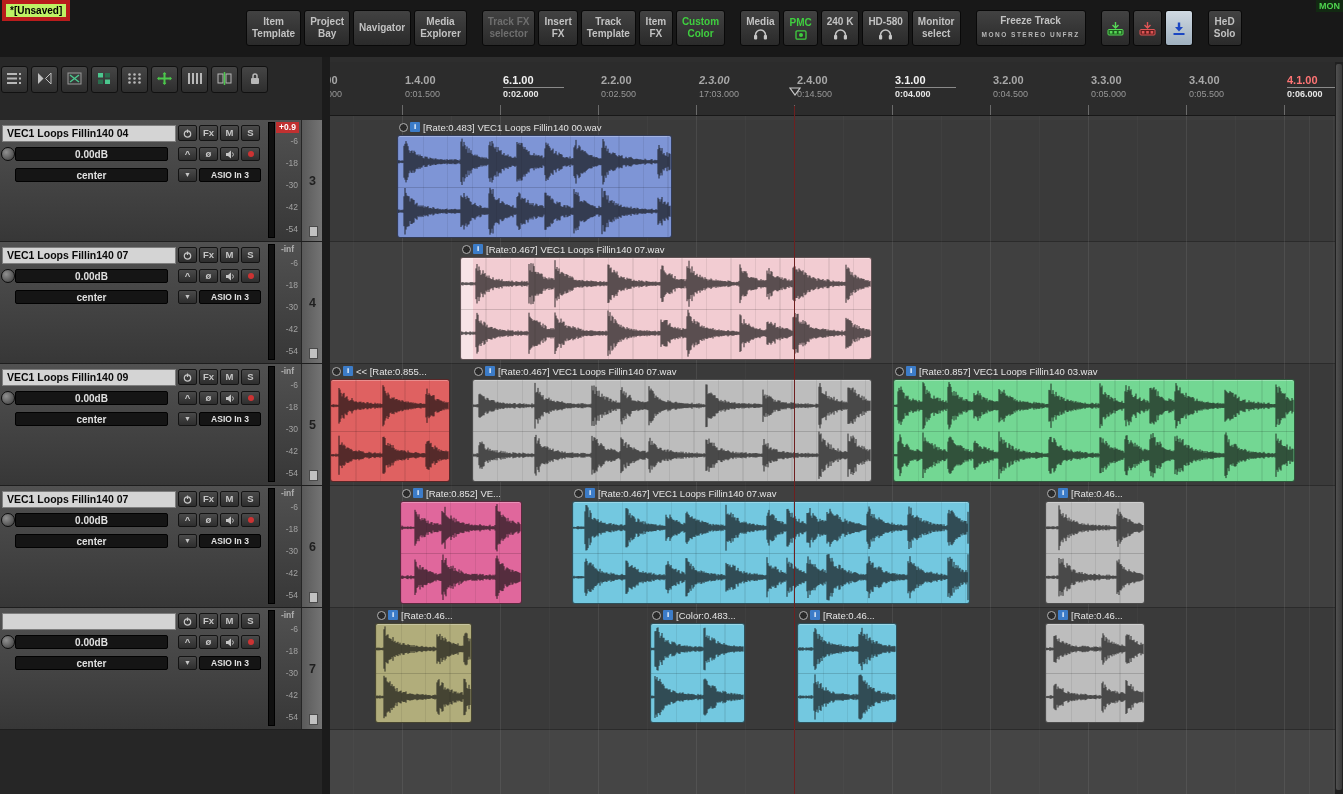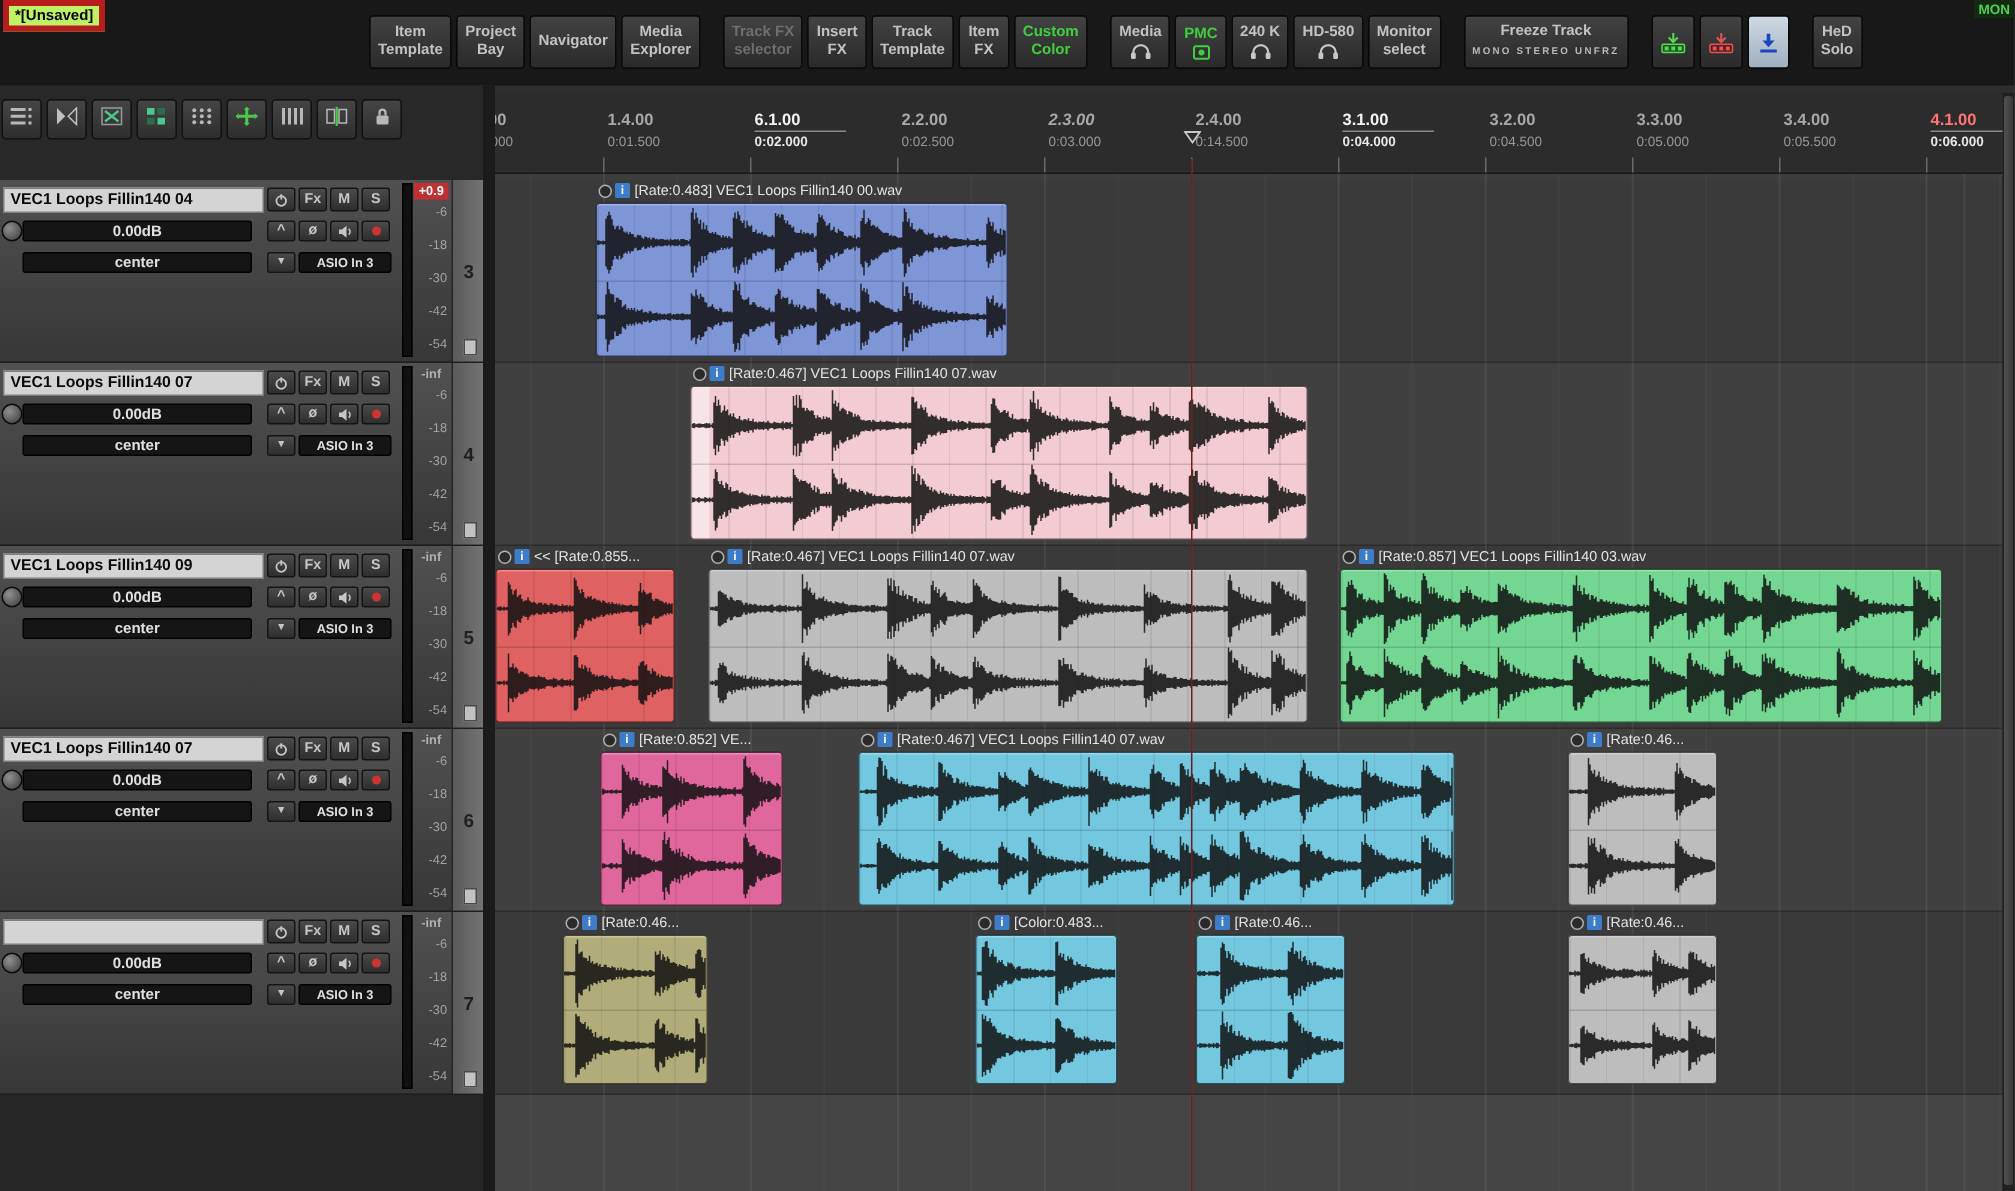--- a/index.html
+++ b/index.html
@@ -655,21 +655,21 @@
       <div class="tick-beat" style="left: 75px;">1.4.00</div>
       <div class="tick-time" style="left: 75px;">0:01.500</div>
       <div class="tick-mark" style="left: 72px;"></div>
       <div class="tick-beat strong" style="left: 173px;">6.1.00</div>
       <div class="tick-time strong" style="left: 173px;">0:02.000</div>
       <div class="tick-mark" style="left: 170px;"></div>
       <div class="tick-beat" style="left: 271px;">2.2.00</div>
       <div class="tick-time" style="left: 271px;">0:02.500</div>
       <div class="tick-mark" style="left: 268px;"></div>
       <div class="tick-beat" style="left: 369px; font-style: italic;">2.3.00</div>
-      <div class="tick-time" style="left: 369px;">0:03.000</div>
+      <div class="tick-time" style="left: 369px;">17:03.000</div>
       <div class="tick-mark" style="left: 366px;"></div>
       <div class="tick-beat" style="left: 467px;">2.4.00</div>
       <div class="tick-time" style="left: 467px;">0:14.500</div>
       <div class="tick-mark" style="left: 464px;"></div>
       <div class="tick-beat strong" style="left: 565px;">3.1.00</div>
       <div class="tick-time strong" style="left: 565px;">0:04.000</div>
       <div class="tick-mark" style="left: 562px;"></div>
       <div class="tick-beat" style="left: 663px; text-align: center;">3.2.00</div>
       <div class="tick-time" style="left: 663px;">0:04.500</div>
       <div class="tick-mark" style="left: 660px;"></div>

